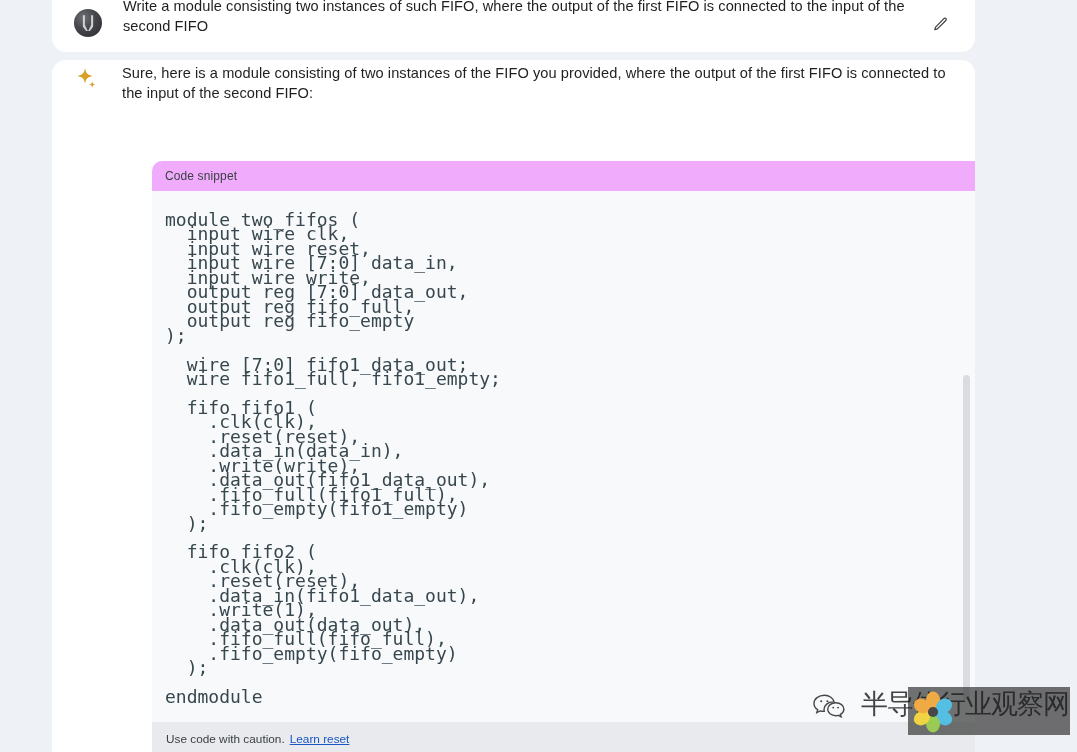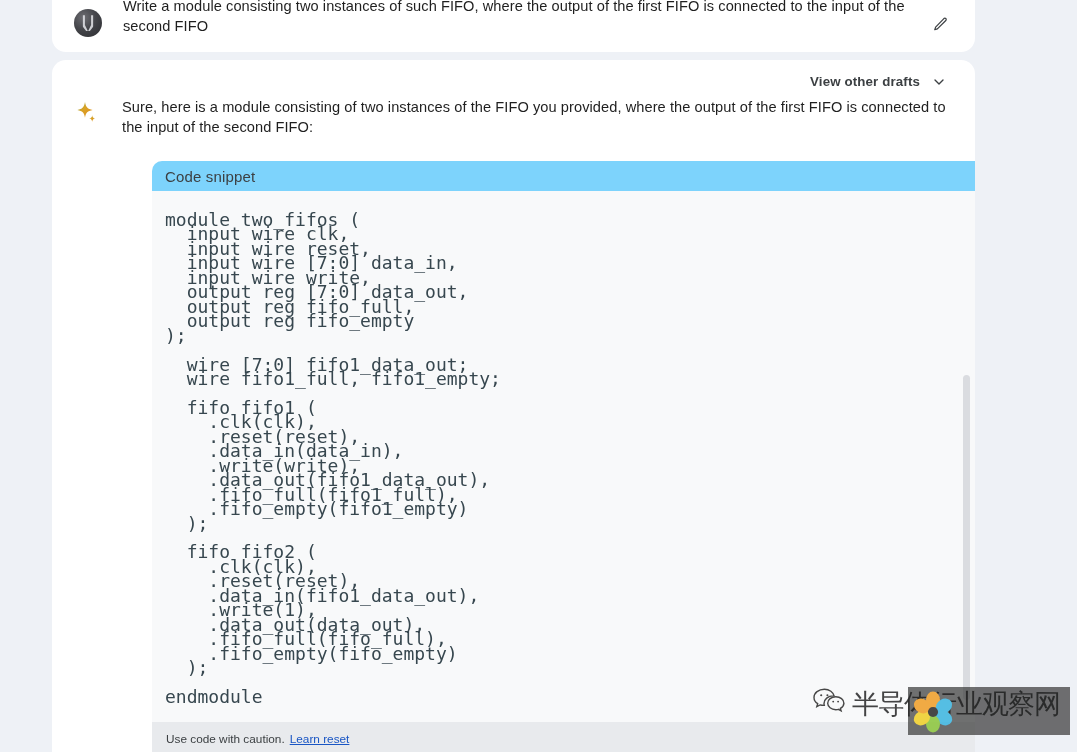--- a/index.html
+++ b/index.html
@@ -132,26 +132,26 @@
   .code-block {
     position: absolute;
     left: 100px;
     top: 101px;
     width: 868px;
     background: #f8f9fa;
     border-radius: 10px 10px 0 0;
     overflow: hidden;
   }
   .code-head {
-    background: #7dd3fc;
+    background: #f0abfc;
     height: 30px;
     display: flex;
     align-items: center;
     padding: 0 0 0 13px;
-    font-size: 15px;
+    font-size: 12px;
     color: #3c4043;
     letter-spacing: .01em;
   }
   .code-body {
     padding: 22px 0 18px 13px;
     font-family: "DejaVu Sans Mono", "Liberation Mono", monospace;
     font-size: 18px;
     line-height: 14.45px;
     color: #37474f;
     white-space: pre;
@@ -191,22 +191,22 @@
     border-radius: 4px;
     cursor: pointer;
   }
 
   
   .watermark {
     position: absolute;
     left: 812px;
     top: 686px;
     display: flex;
-    align-items: flex-start;
-    gap: 6px;
+    align-items: flex-end;
+    gap: 15px;
     opacity: .88;
     pointer-events: none;
   }
   .wechat-icon { width: 34px; height: 30px; display: block; }
   .wm-text {
     font-size: 27px;
     color: #2b2b2b;
     font-family: "DejaVu Sans", sans-serif;
     letter-spacing: -1px;
     white-space: nowrap;
@@ -234,30 +234,20 @@
       <span>
         <svg width="17" height="17" viewBox="0 0 24 24" fill="none" stroke="#3c4043" stroke-width="1.7" stroke-linecap="round" stroke-linejoin="round">
           <path d="M16.8 3.6a1.9 1.9 0 0 1 2.7 2.7L7.6 18.2 3.9 19.4l1.2-3.7z"></path>
         </svg>
       </span>
     </div>
   </div>
 
   <div class="resp-card">
 
-    <div class="drafts-row">
-      <div class="drafts-btn">
-        <span>View other drafts</span>
-        <span class="chev">
-          <svg width="16" height="16" viewBox="0 0 24 24" fill="none" stroke="#3c4043" stroke-width="2" stroke-linecap="round" stroke-linejoin="round">
-            <polyline points="6 9 12 15 18 9"></polyline>
-          </svg>
-        </span>
-      </div>
-    </div>
 
     <div class="answer-row">
       <div class="sparkle">
         <svg width="26" height="26" viewBox="0 0 26 26">
           <defs>
             <linearGradient id="spk" x1="0" y1="0" x2="1" y2="1">
               <stop offset="0%" stop-color="#7f9f3a"></stop>
               <stop offset="42%" stop-color="#d9a326"></stop>
               <stop offset="100%" stop-color="#e08b1e"></stop>
             </linearGradient>

